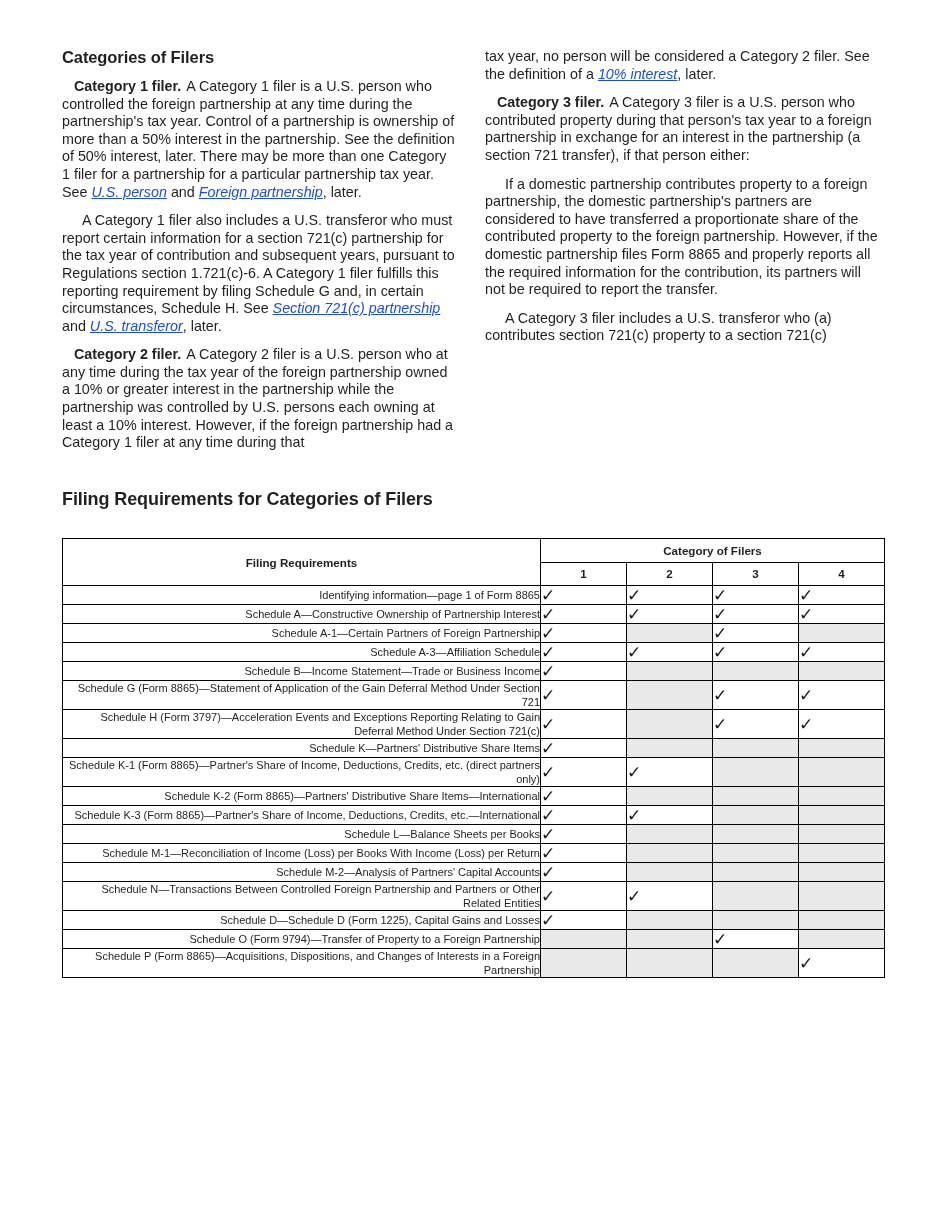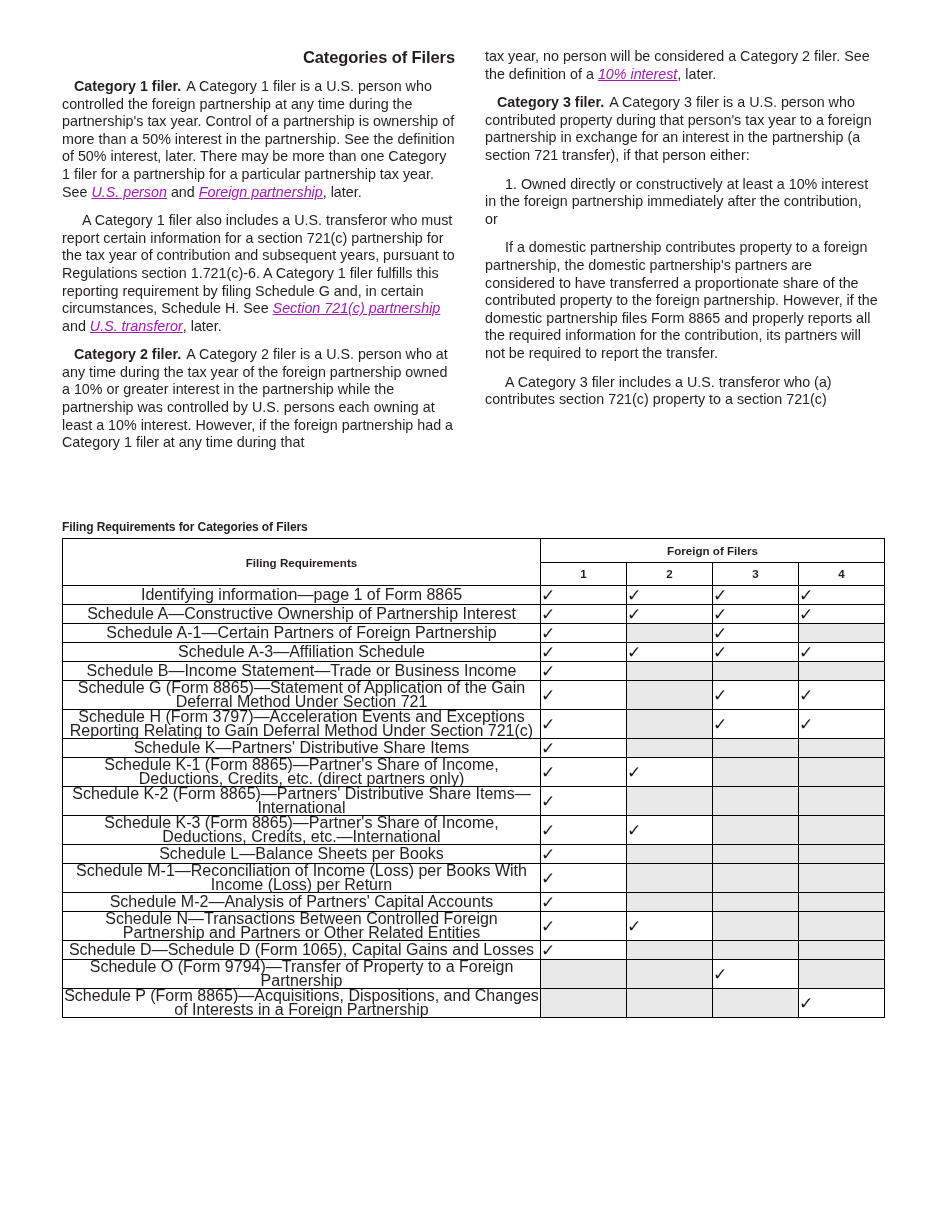--- a/index.html
+++ b/index.html
@@ -37,48 +37,47 @@
   }
   .col-left  { left: 0; }
   .col-right { left: 423px; }
 
   h1.section-title {
     font-size: 16.5px;
     font-weight: bold;
     margin: 0 0 11px 0;
     line-height: 1.15;
     letter-spacing: -0.1px;
-    text-align: right;
   }
 
   p.para {
     font-size: 14.3px;
     line-height: 17.6px;
     margin: 0 0 11px 0;
     text-align: left;
   }
   p.indent { text-indent: 20px; }
   p.numitem { padding-left: 0; text-indent: 20px; }
   .runin {
     font-weight: bold;
     margin-left: 12px;
   }
   .runin-gap { display: inline-block; width: 5px; }
   a.xref, .xref {
-    color: #a21caf;
+    color: #1d4ed8;
     font-style: italic;
     text-decoration: underline;
   }
 
   
   .table-heading {
     position: absolute;
     left: 62px;
-    top: 520px;
-    font-size: 12px;
+    top: 489px;
+    font-size: 18px;
     font-weight: bold;
     letter-spacing: -0.1px;
   }
 
   
   .tbl-wrap {
     position: absolute;
     left: 62px;
     top: 538px;
     width: 822px;
@@ -109,24 +108,24 @@
     text-align: center;
     height: 21px;
   }
   th.cat-num {
     font-size: 11.6px;
     font-weight: bold;
     text-align: center;
     height: 21px;
   }
   td.req-cell {
-    font-size: 16px;
+    font-size: 11px;
     line-height: 14px;
     padding: 5px 8px 5px 9px;
-    text-align: center;
+    text-align: right;
     vertical-align: middle;
   }
   td.mark-cell {
     text-align: left;
     vertical-align: middle;
     padding: 0 0 0 11px;
     height: 100%;
   }
   td.mark-cell.empty {
     background: #e9e9e9;
@@ -183,21 +182,20 @@
       <p class="para"><span class="runin">Category 2 filer.</span><span class="runin-gap"></span><span>A Category 2 filer is a U.S. person who at any time during the tax year of the foreign partnership owned a 10% or greater interest in the partnership while the partnership was controlled by U.S. persons each owning at least a 10% interest. However, if the foreign partnership had a Category 1 filer at any time during that</span></p>
 
     </div>
 
     <div class="col col-right">
 
       <p class="para"><span>tax year, no person will be considered a Category 2 filer. See the definition of a </span><a class="xref" href="#">10% interest</a><span>, later.</span></p>
 
       <p class="para"><span class="runin">Category 3 filer.</span><span class="runin-gap"></span><span>A Category 3 filer is a U.S. person who contributed property during that person's tax year to a foreign partnership in exchange for an interest in the partnership (a section 721 transfer), if that person either:</span></p>
 
-      <p class="para numitem">1.   Owned directly or constructively at least a 10% interest in the foreign partnership immediately after the contribution, or</p>
 
 
       <p class="para indent">If a domestic partnership contributes property to a foreign partnership, the domestic partnership's partners are considered to have transferred a proportionate share of the contributed property to the foreign partnership. However, if the domestic partnership files Form 8865 and properly reports all the required information for the contribution, its partners will not be required to report the transfer.</p>
 
       <p class="para indent">A Category 3 filer includes a U.S. transferor who (a) contributes section 721(c) property to a section 721(c)</p>
 
     </div>
   </div>
 
   <div class="table-heading">Filing Requirements for Categories of Filers</div>
@@ -207,21 +205,21 @@
       <colgroup>
         <col class="c-req">
         <col class="c-cat">
           <col class="c-cat">
           <col class="c-cat">
           <col class="c-cat">
       </colgroup>
       <thead>
         <tr>
           <th class="req-head" rowspan="2">Filing Requirements</th>
-          <th class="cat-head-group" colspan="4">Foreign of Filers</th>
+          <th class="cat-head-group" colspan="4">Category of Filers</th>
         </tr>
         <tr>
           <th class="cat-num">1</th>
           <th class="cat-num">2</th>
           <th class="cat-num">3</th>
           <th class="cat-num">4</th>
         </tr>
       </thead>
       <tbody id="filing-body">
           <tr>
@@ -323,21 +321,21 @@
             <td class="mark-cell empty"></td>
           </tr>
           <tr>
             <td class="req-cell">Schedule N—Transactions Between Controlled Foreign Partnership and Partners or Other Related Entities</td>
             <td class="mark-cell"><span class="check">✓</span></td>
             <td class="mark-cell"><span class="check">✓</span></td>
             <td class="mark-cell empty"></td>
             <td class="mark-cell empty"></td>
           </tr>
           <tr>
-            <td class="req-cell">Schedule D—Schedule D (Form 1065), Capital Gains and Losses</td>
+            <td class="req-cell">Schedule D—Schedule D (Form 1225), Capital Gains and Losses</td>
             <td class="mark-cell"><span class="check">✓</span></td>
             <td class="mark-cell empty"></td>
             <td class="mark-cell empty"></td>
             <td class="mark-cell empty"></td>
           </tr>
           <tr>
             <td class="req-cell">Schedule O (Form 9794)—Transfer of Property to a Foreign Partnership</td>
             <td class="mark-cell empty"></td>
             <td class="mark-cell empty"></td>
             <td class="mark-cell"><span class="check">✓</span></td>

